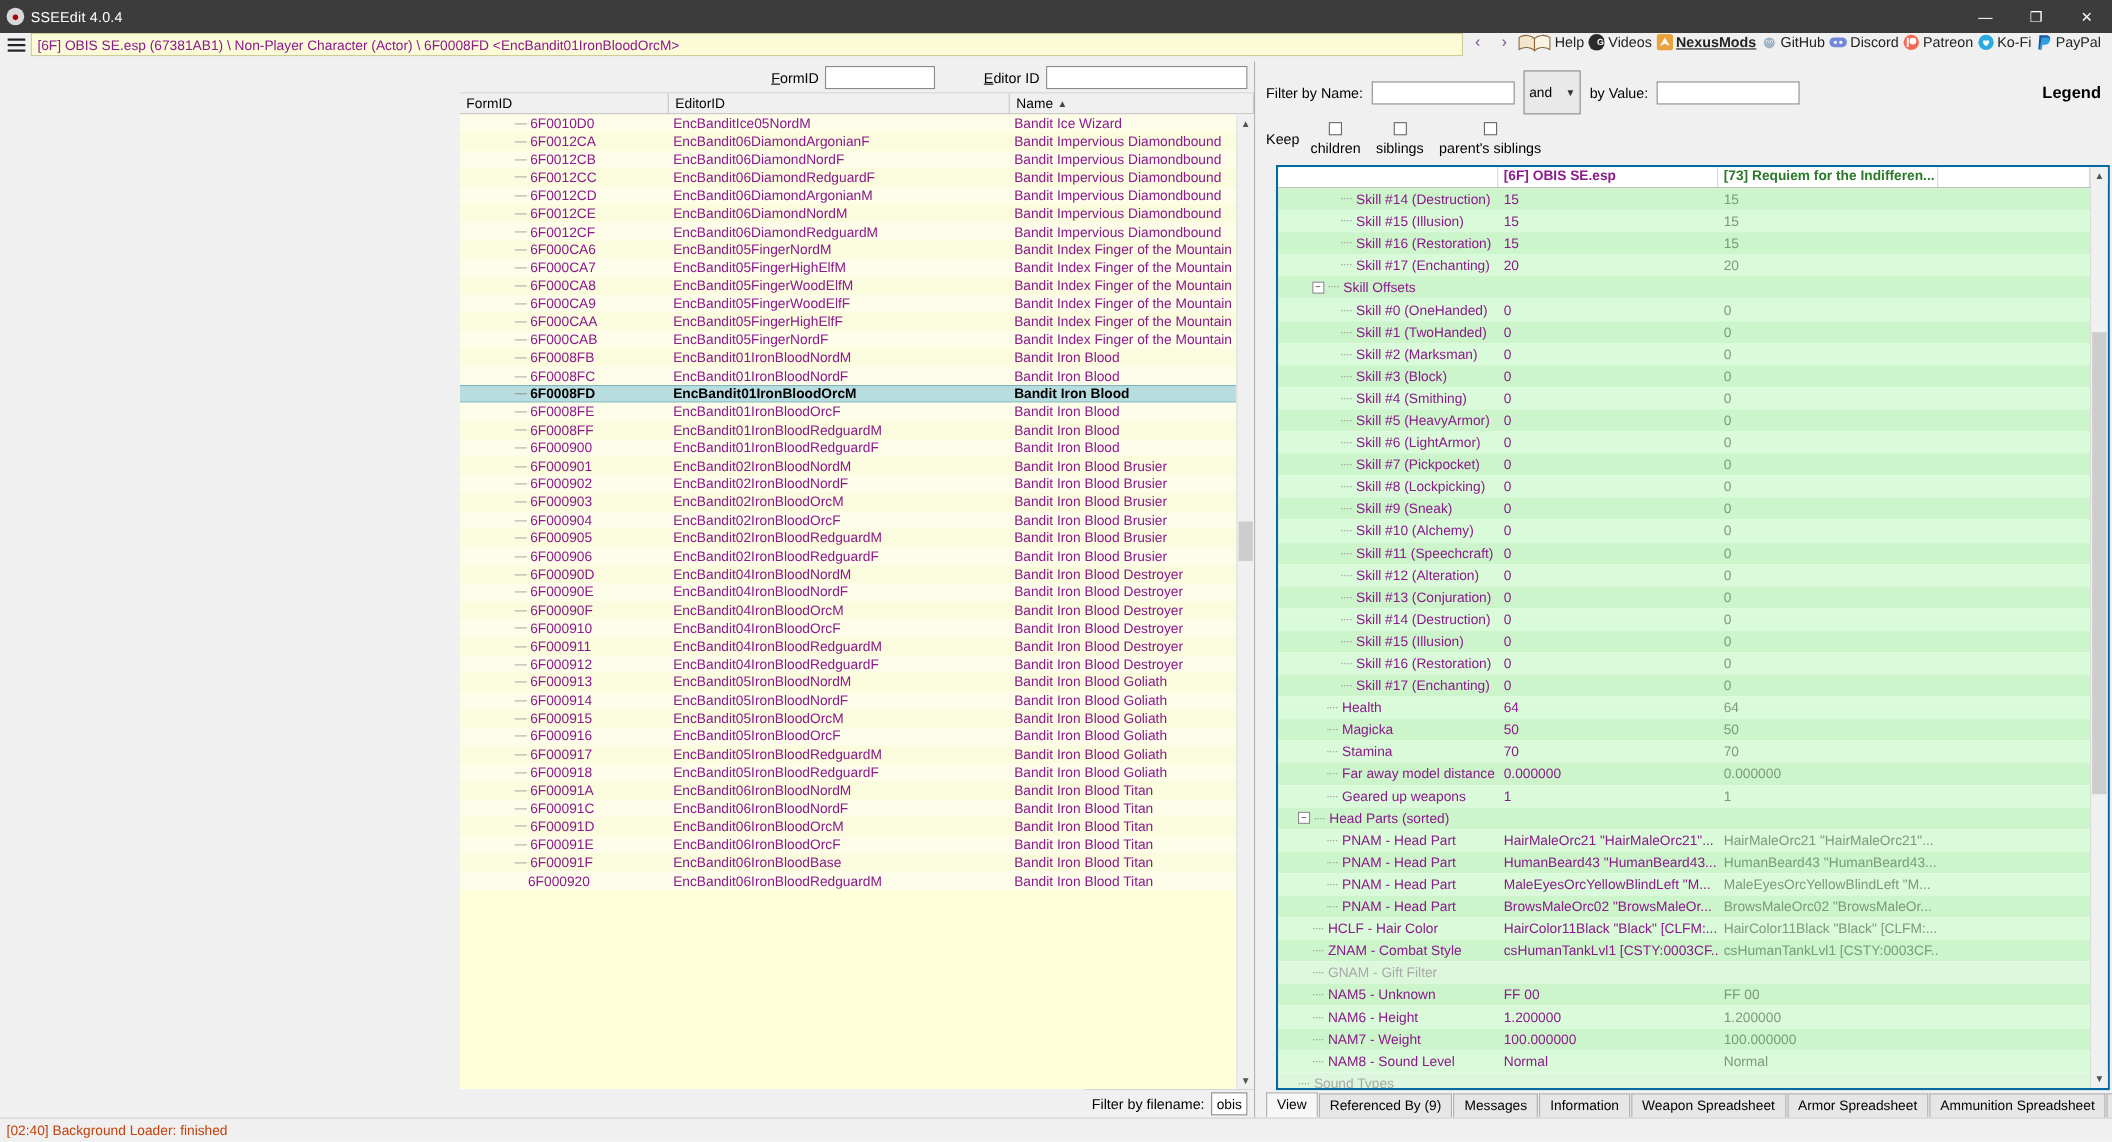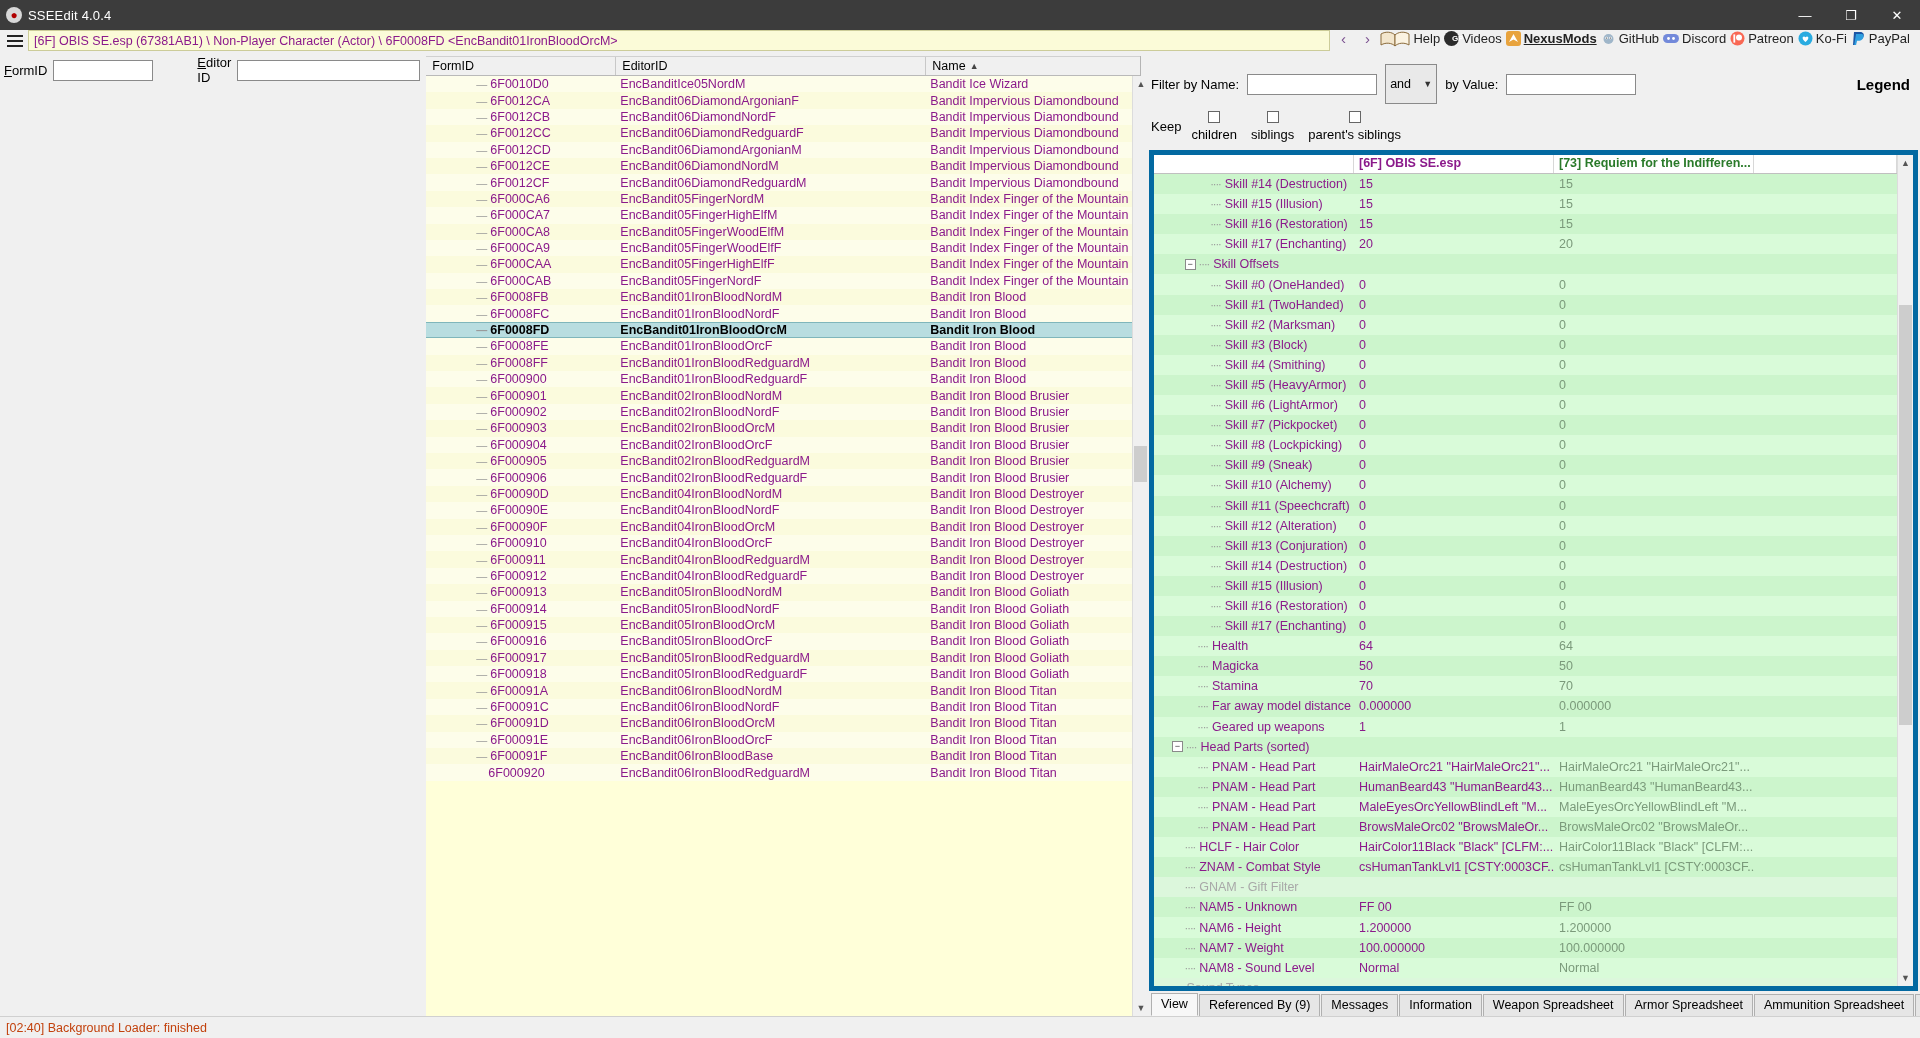--- a/index.html
+++ b/index.html
@@ -58,21 +58,21 @@
   .navbtn { width: 22px; text-align:center; color:#7a4f8f; font-size: 15px; }
   .links { display:flex; align-items:center; gap: 4px; padding-right: 6px; font-size: 13px; }
   .link { display:flex; align-items:center; gap:3px; color:#222; white-space:nowrap; }
   .link.nexus { font-weight: bold; text-decoration: underline; }
   .icn { display:inline-flex; align-items:center; justify-content:center; }
   .icn-book { width:30px; height:17px; }
   .icn-circ { width:15px; height:15px; border-radius:50%; color:#fff; font-size:8px; font-weight:bold; display:flex; align-items:center; justify-content:center; }
 
   
   .body { flex: 1 1 auto; display: flex; min-height: 0; }
-  .left { width: 1140px; flex: 0 0 1140px; display:flex; flex-direction:row; min-width:0; background:#f0f0f0;}
+  .left { width: 1140px; flex: 0 0 1140px; display:flex; flex-direction:column; min-width:0; background:#f0f0f0;align-items:flex-end;}
   .right { flex: 1 1 auto; display:flex; flex-direction:column; min-width:0; background:#f0f0f0; border-left:1px solid #b4b4b4;}
 
   
   .formrow {
     height: 28px; flex:0 0 28px; display:flex; align-items:center; gap:6px; padding: 2px 6px 2px 4px;
   }
   .lbl { font-size: 13px; color:#000; }
   .lbl u { text-decoration: underline; }
   .txtbox { height: 21px; border:1px solid #8a8a8a; background:#fff; }
   #formid-input { width: 100px; }
@@ -120,21 +120,21 @@
   .rfilter .line1 { display:flex; align-items:center; gap:8px; }
   .rfilter .line2 { display:flex; align-items:center; gap:6px; margin-top:7px; font-size:13px;}
   .rf-input { height:21px; width:130px; border:1px solid #8a8a8a; background:#fff; }
   .combo { height:40px; width:52px; border:1px solid #8a8a8a; background:#e9e9e9; display:flex; align-items:center; justify-content:space-between; padding:0 4px; font-size:12.5px;}
   .combo .chev { font-size:9px; color:#333; }
   .legend { margin-left:auto; font-size:15px;font-weight:bold; }
   .chk { width:12px; height:12px; border:1px solid #666; background:#fff; display:inline-block; vertical-align:middle; }
   .chkgrp { display:flex; align-items:center; gap:4px; margin-right:8px;flex-direction:column; }
 
   
-  .treewrap { flex:1 1 auto; margin: 8px 2px 0 8px; display:flex; min-height:0; border:5px solid #0369a1; background:#fff; }
+  .treewrap { flex:1 1 auto; margin: 8px 2px 0 19px; display:flex; min-height:0; border:2px solid #0369a1; background:#fff; }
   .treemain { flex:1 1 auto; min-width:0; display:flex; flex-direction:column; }
   .treehead { height:19px; flex:0 0 19px; display:flex; background:#fff; border-bottom:1px solid #c0c0c0; font-size:12.5px; font-weight:bold;}
   .th { padding:1px 5px; border-right:1px solid #d8d8d8; overflow:hidden; white-space:nowrap;}
   .th.n { width: 200px; flex:0 0 200px; }
   .th.a { width: 200px; flex:0 0 200px; color:#8b1a8b; }
   .th.b { width: 200px; flex:0 0 200px; color:#2a7a2a; }
   .th.c { flex:1 1 auto; }
   .treebody { flex:1 1 auto; overflow:hidden; position:relative; }
   .trow { height:20.1px; display:flex; font-size:12.5px; align-items:center; background:#ccf5cc; }
   .trow.alt { background:#d9fbd9; }

